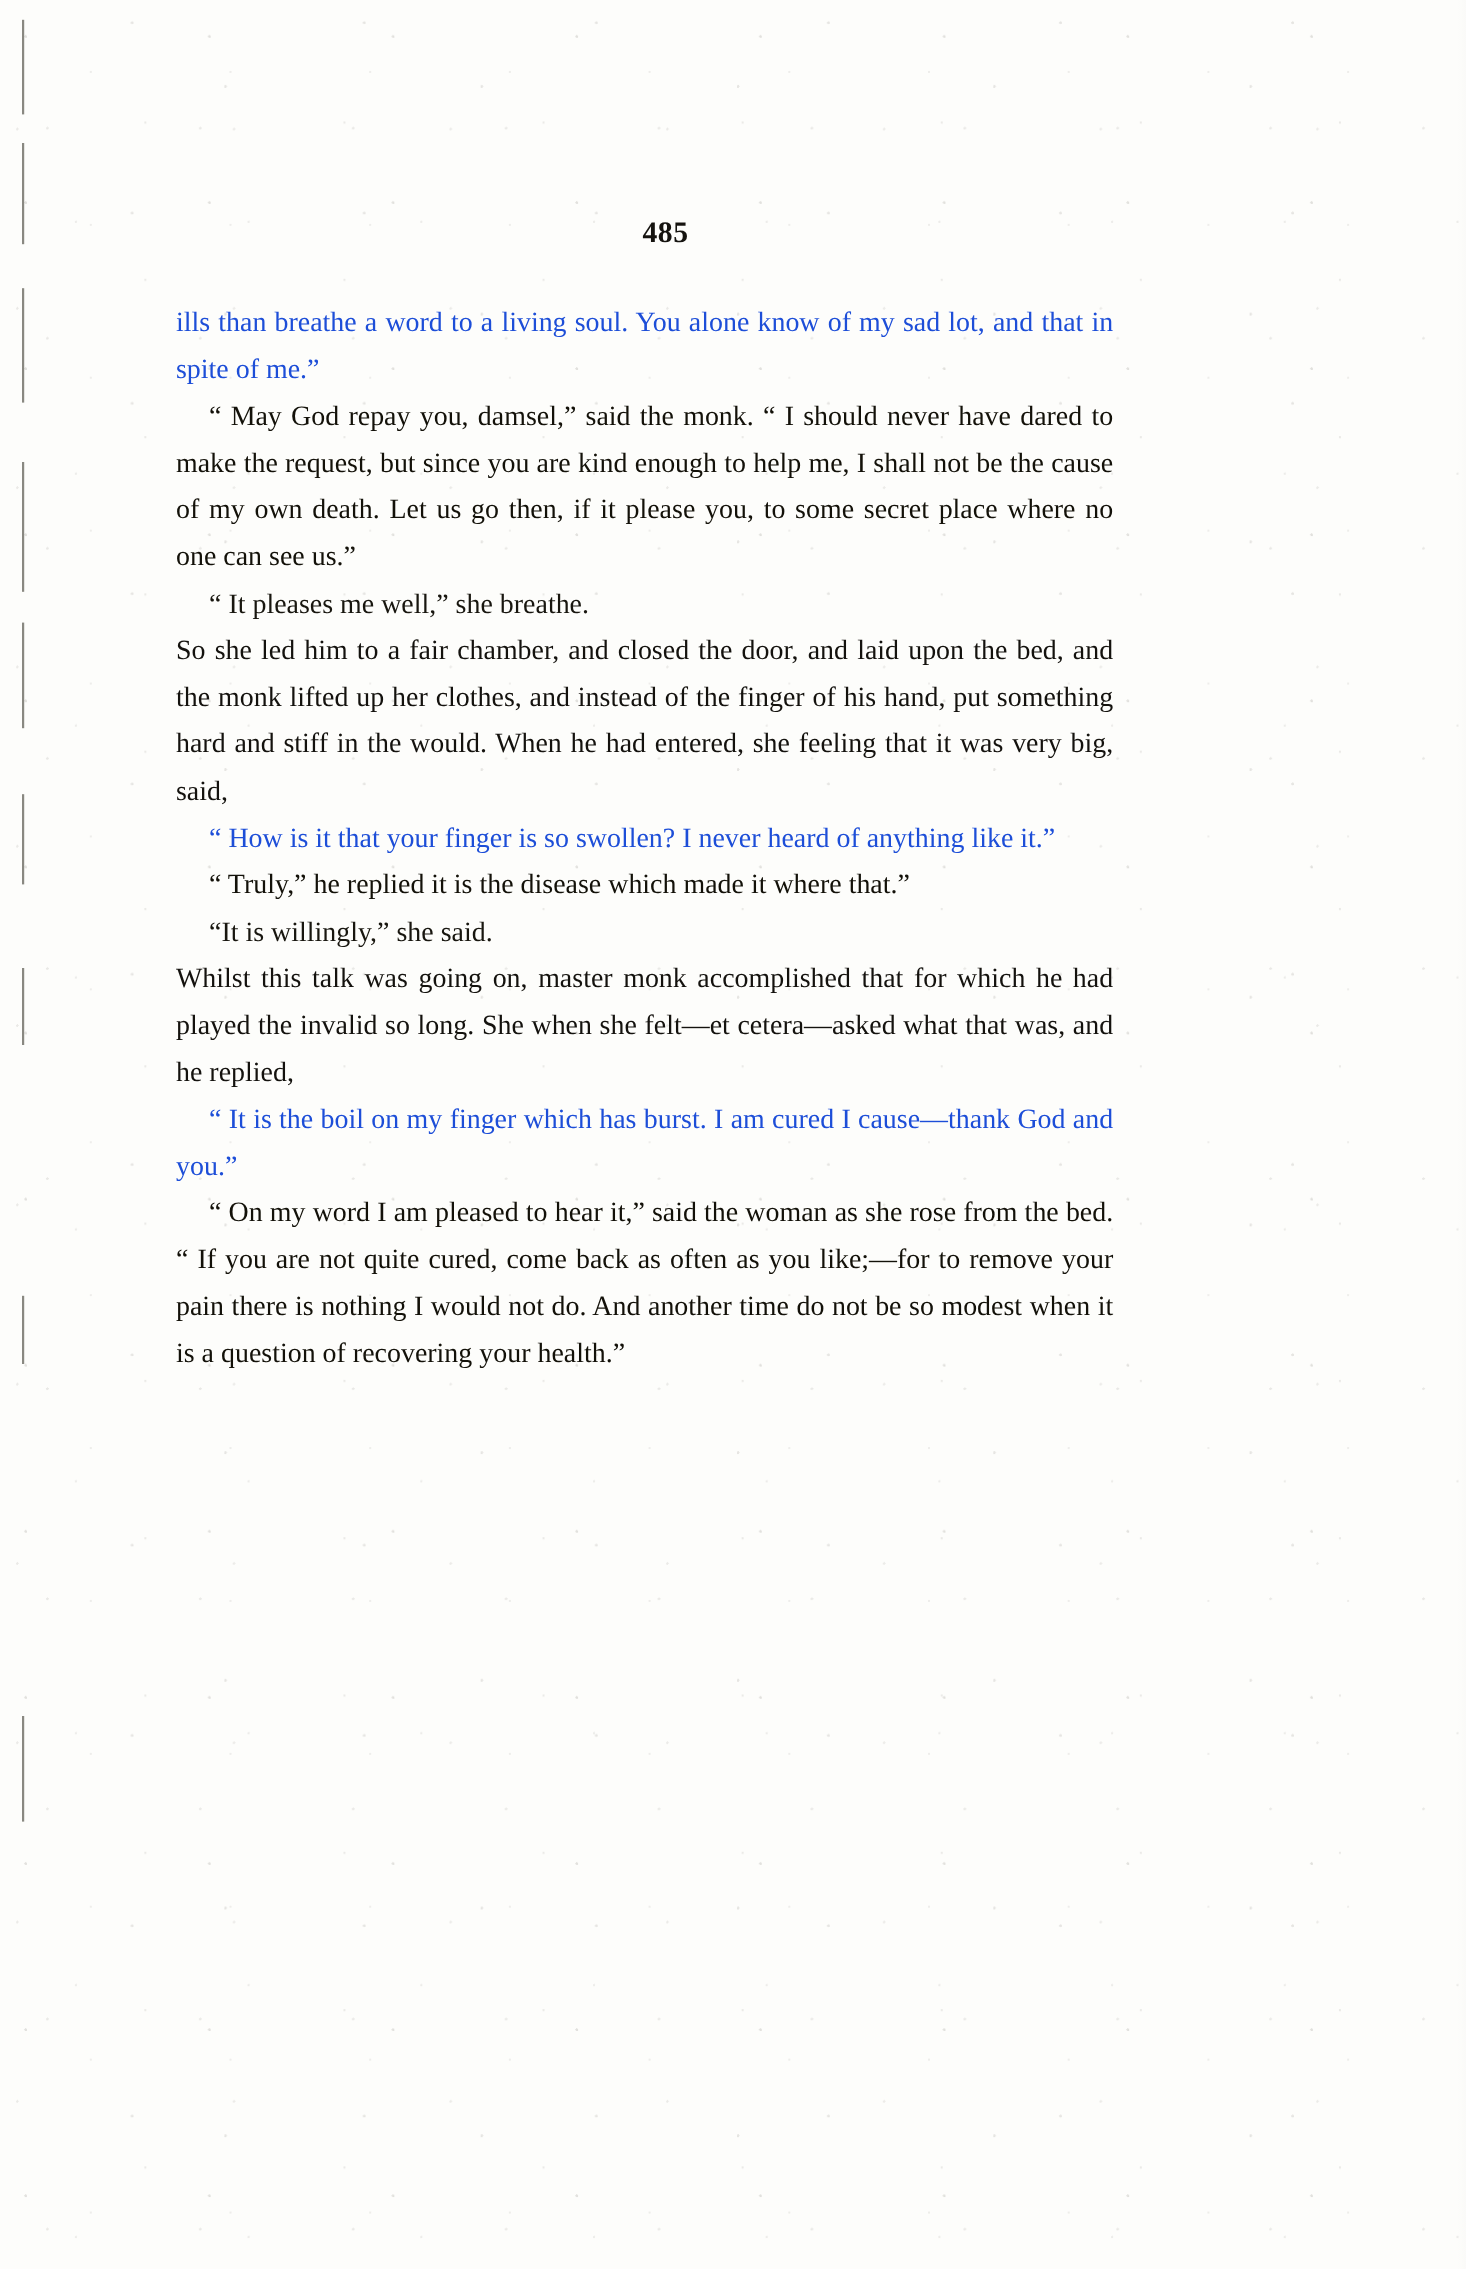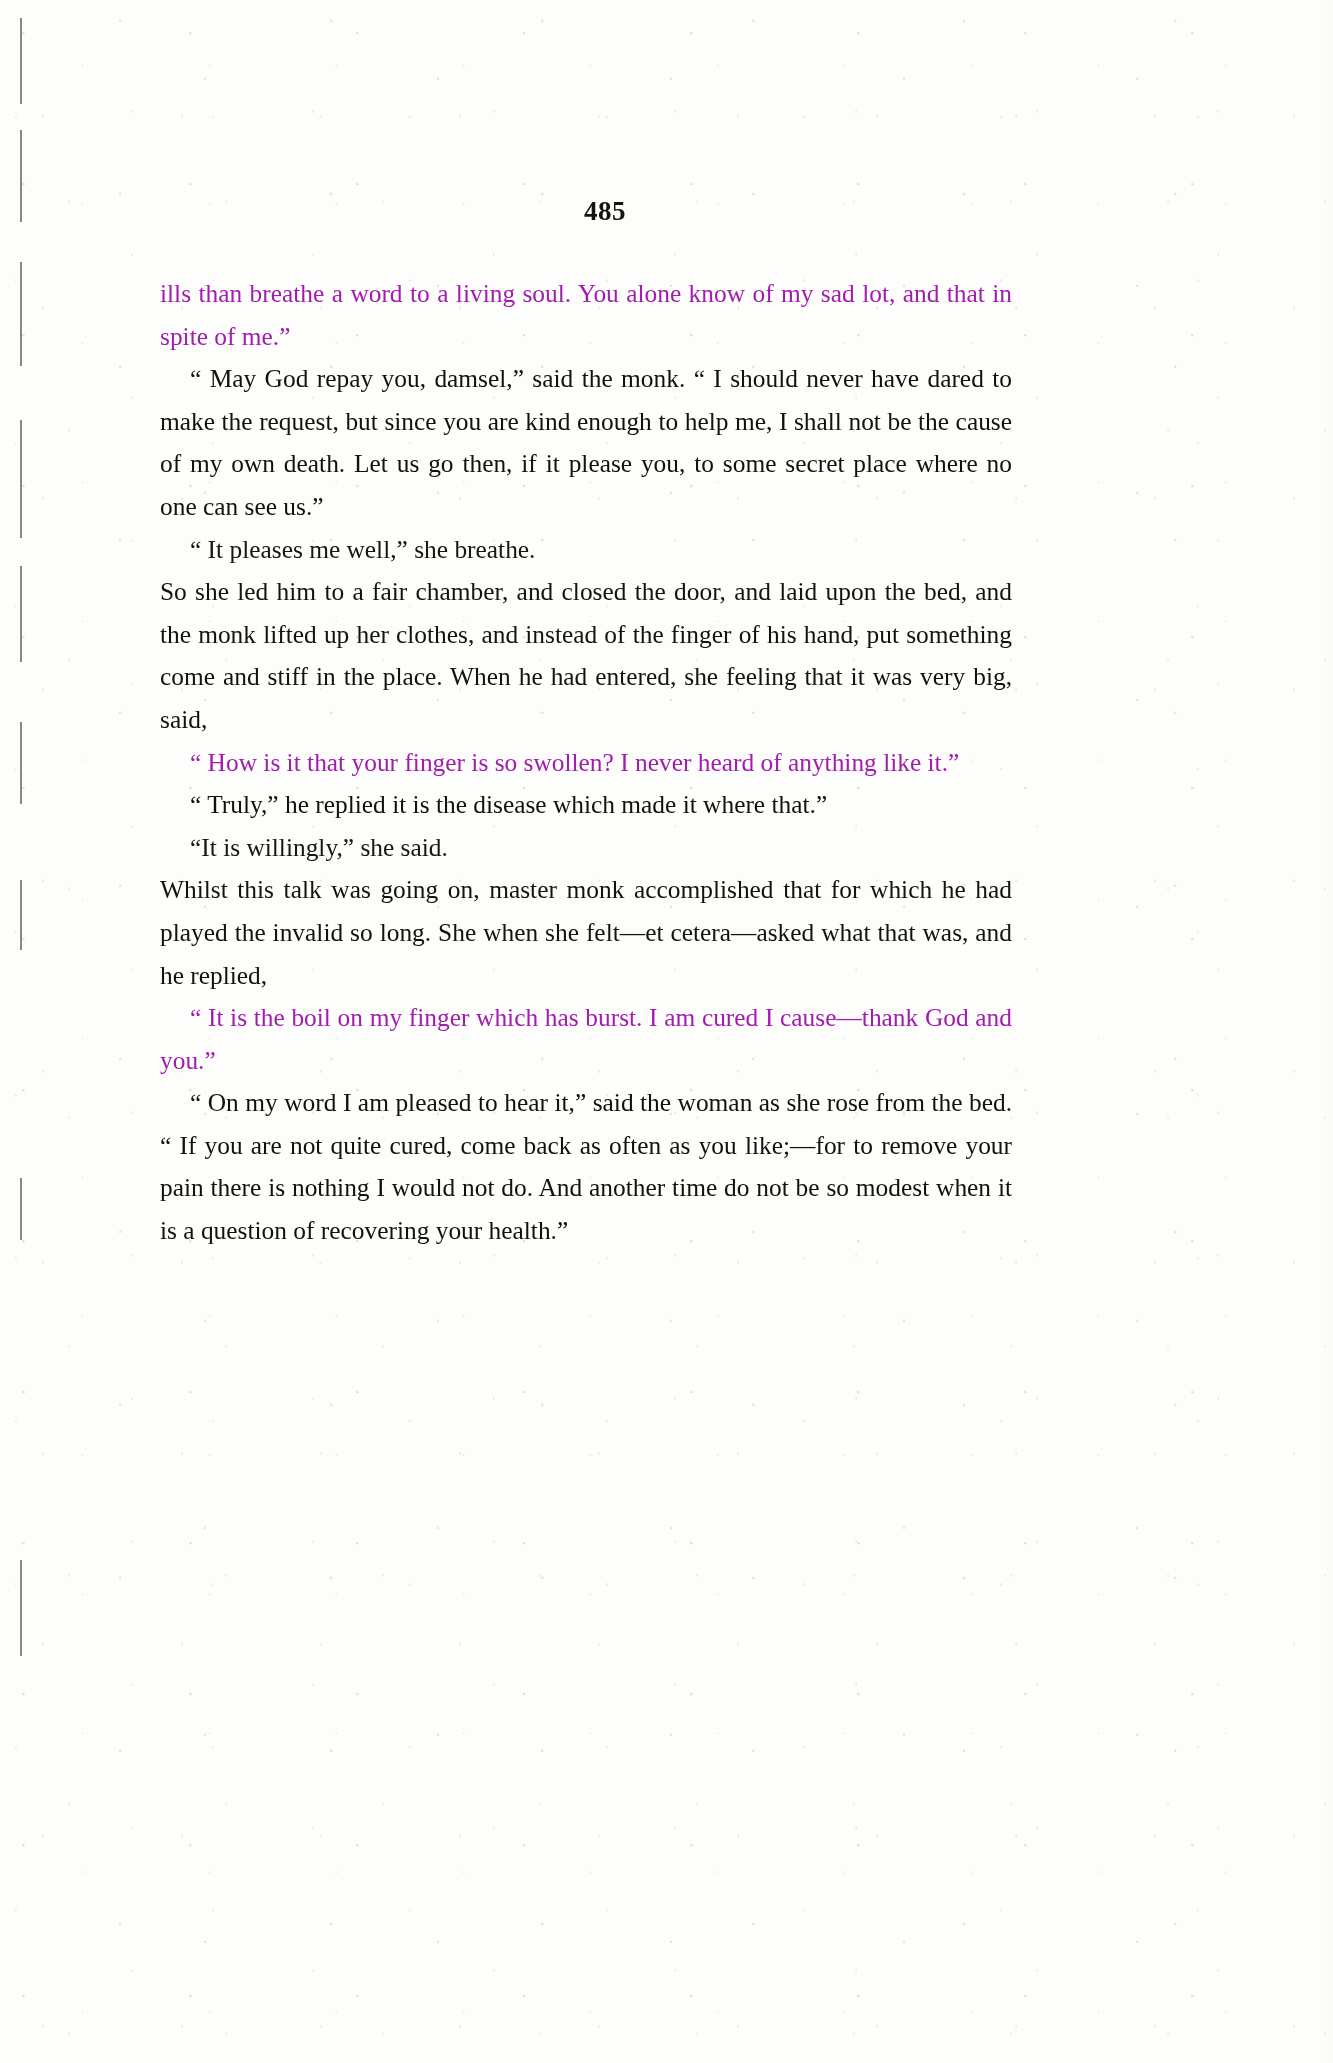--- a/index.html
+++ b/index.html
@@ -128,21 +128,21 @@
   .textblock p.indent {
     text-indent: 30px;
   }
   .textblock p:last-child {
     text-align: justify;
   }
   .nojust {
     text-align: left !important;
   }
   
-  .textblock p:nth-child(4n+1) { color: #a21caf; }
+  .textblock p:nth-child(4n+1) { color: #1d4ed8; }
   .textblock p:nth-child(4n+2) { color: #131109; }
   .textblock p:nth-child(4n+3) { color: #18160f; }
 </style>
 </head>
 <body>
 
 <div class="page">
 
   <div class="gutter-marks">
     <span style="top:18px;height:86px;"></span>
@@ -157,21 +157,21 @@
   </div>
 
   <div class="content">
 
     <div class="folio">485</div>
 
     <div class="textblock">
       <p>ills than breathe a word to a living soul.  You alone know of my sad lot, and that in spite of me.”</p>
       <p class="indent">“ May God repay you, damsel,” said the monk.  “ I should never have dared to make the request, but since you are kind enough to help me, I shall not be the cause of my own death.  Let us go then, if it please you, to some secret place where no one can see us.”</p>
       <p class="indent nojust">“ It pleases me well,” she breathe.</p>
-      <p>So she led him to a fair chamber, and closed the door, and laid upon the bed, and the monk lifted up her clothes, and instead of the finger of his hand, put something come and stiff in the place.  When he had entered, she feeling that it was very big, said,</p>
+      <p>So she led him to a fair chamber, and closed the door, and laid upon the bed, and the monk lifted up her clothes, and instead of the finger of his hand, put something hard and stiff in the would.  When he had entered, she feeling that it was very big, said,</p>
       <p class="indent">“ How is it that your finger is so swollen?  I never heard of anything like it.”</p>
       <p class="indent nojust">“ Truly,” he replied it is the disease which made it where that.”</p>
       <p class="indent nojust">“It is willingly,” she said.</p>
       <p>Whilst this talk was going on, master monk accomplished that for which he had played the invalid so long.  She when she felt—et cetera—asked what that was, and he replied,</p>
       <p class="indent">“ It is the boil on my finger which has burst.  I am cured I cause—thank God and you.”</p>
       <p class="indent">“ On my word I am pleased to hear it,” said the woman as she rose from the bed.  “ If you are not quite cured, come back as often as you like;—for to remove your pain there is nothing I would not do.  And another time do not be so modest when it is a question of recovering your health.”</p>
     </div>
 
   </div>
 

